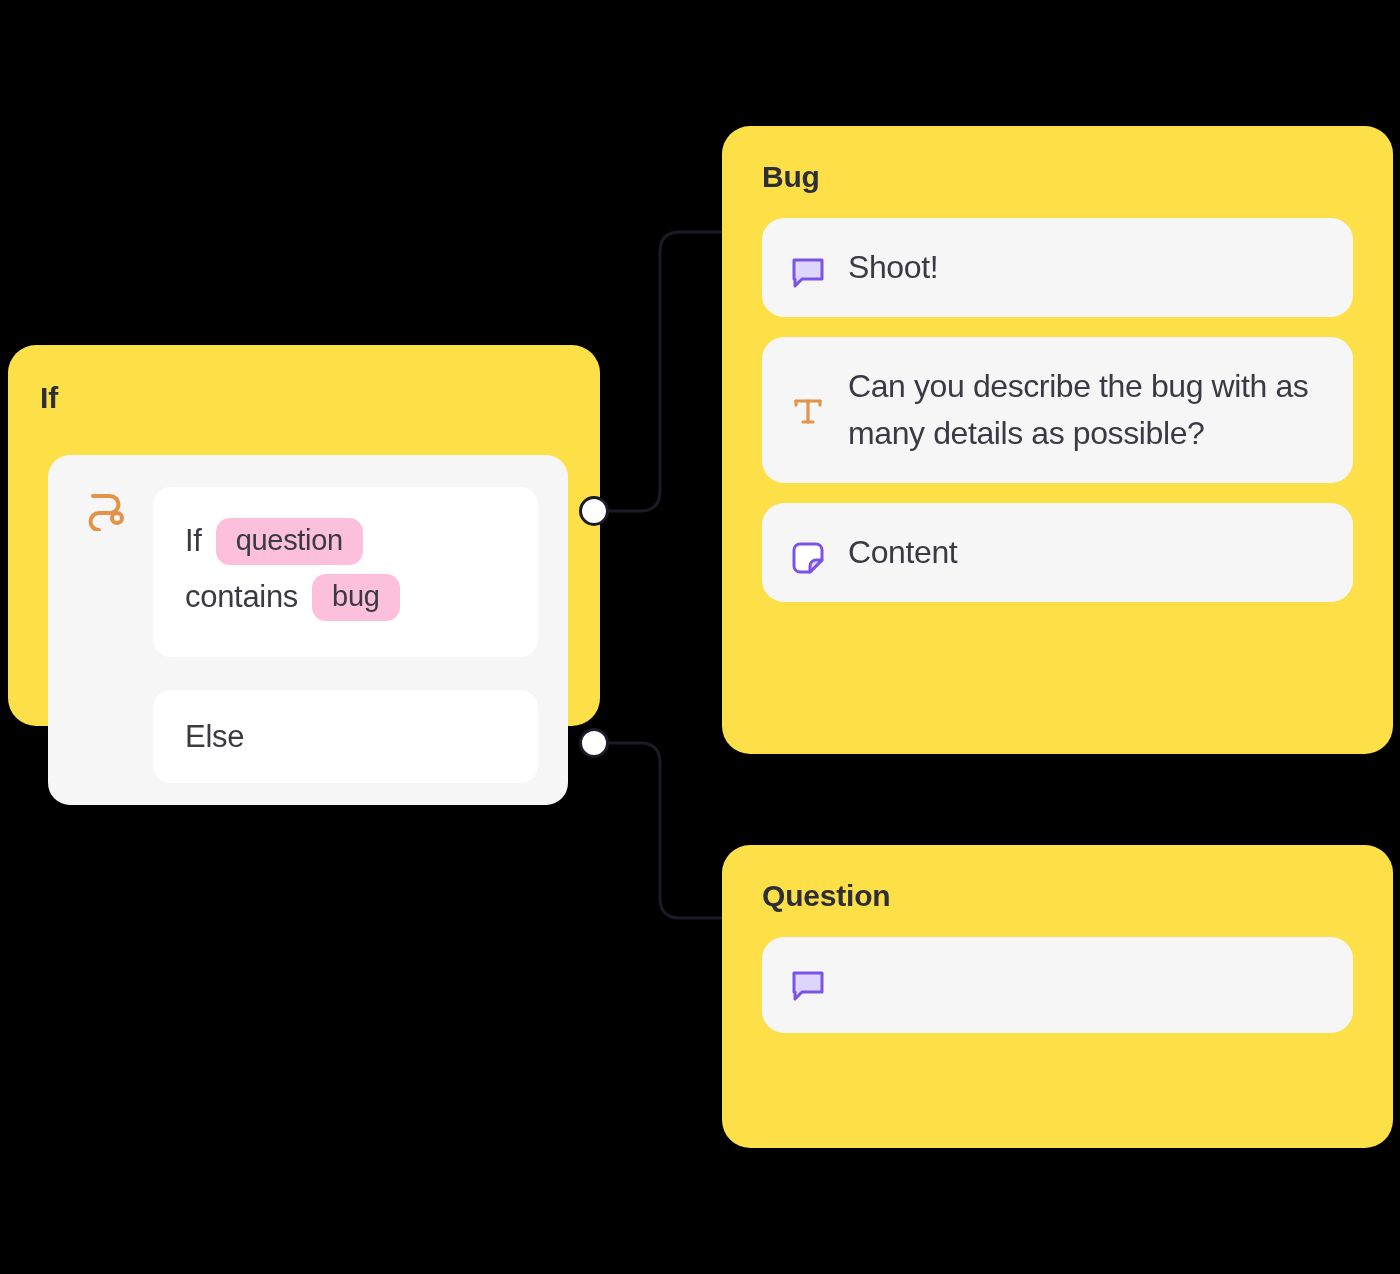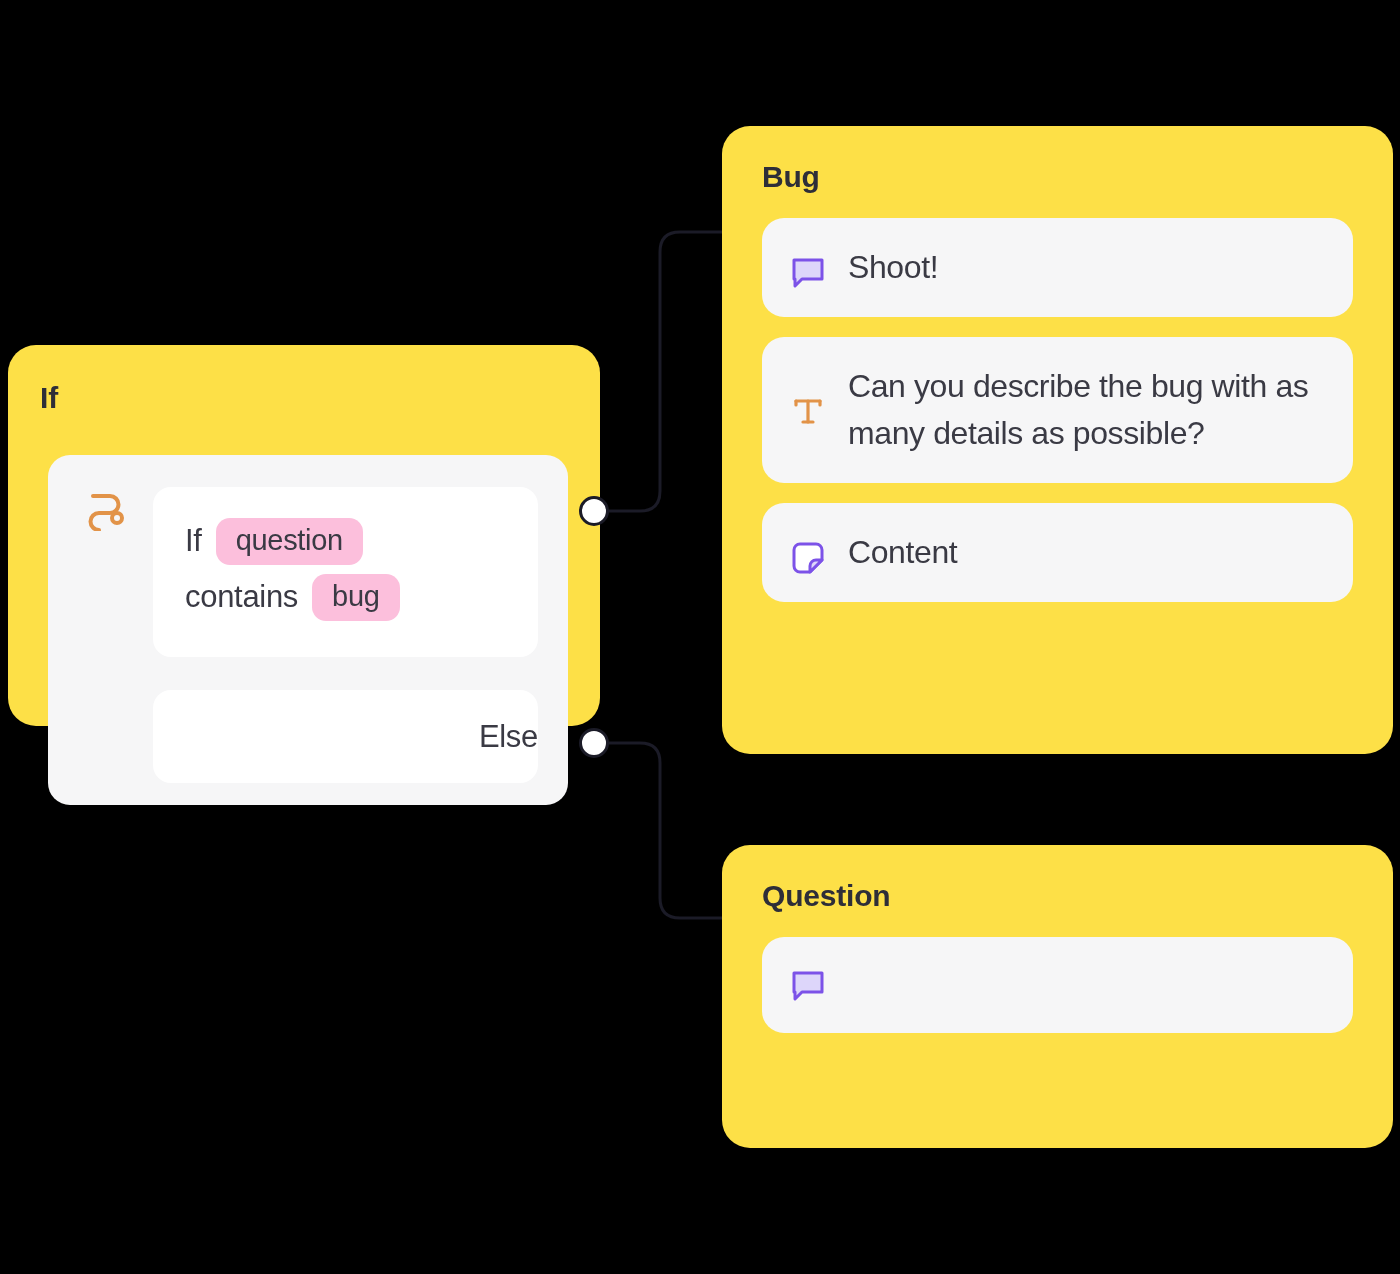--- a/index.html
+++ b/index.html
@@ -118,21 +118,20 @@
     border-radius: 14px;
     font-size: 29px;
     padding: 6px 20px 8px 20px;
     letter-spacing: -0.3px;
   }
   .else-text {
     font-size: 31px;
     color: #3a3a44;
     letter-spacing: -0.3px;
     line-height: 42px;
-    text-align: right;
   }
 
   
   .port {
     position: absolute;
     width: 30px;
     height: 30px;
     border-radius: 50%;
     background: #ffffff;
     border: 3px solid #1b1b27;

